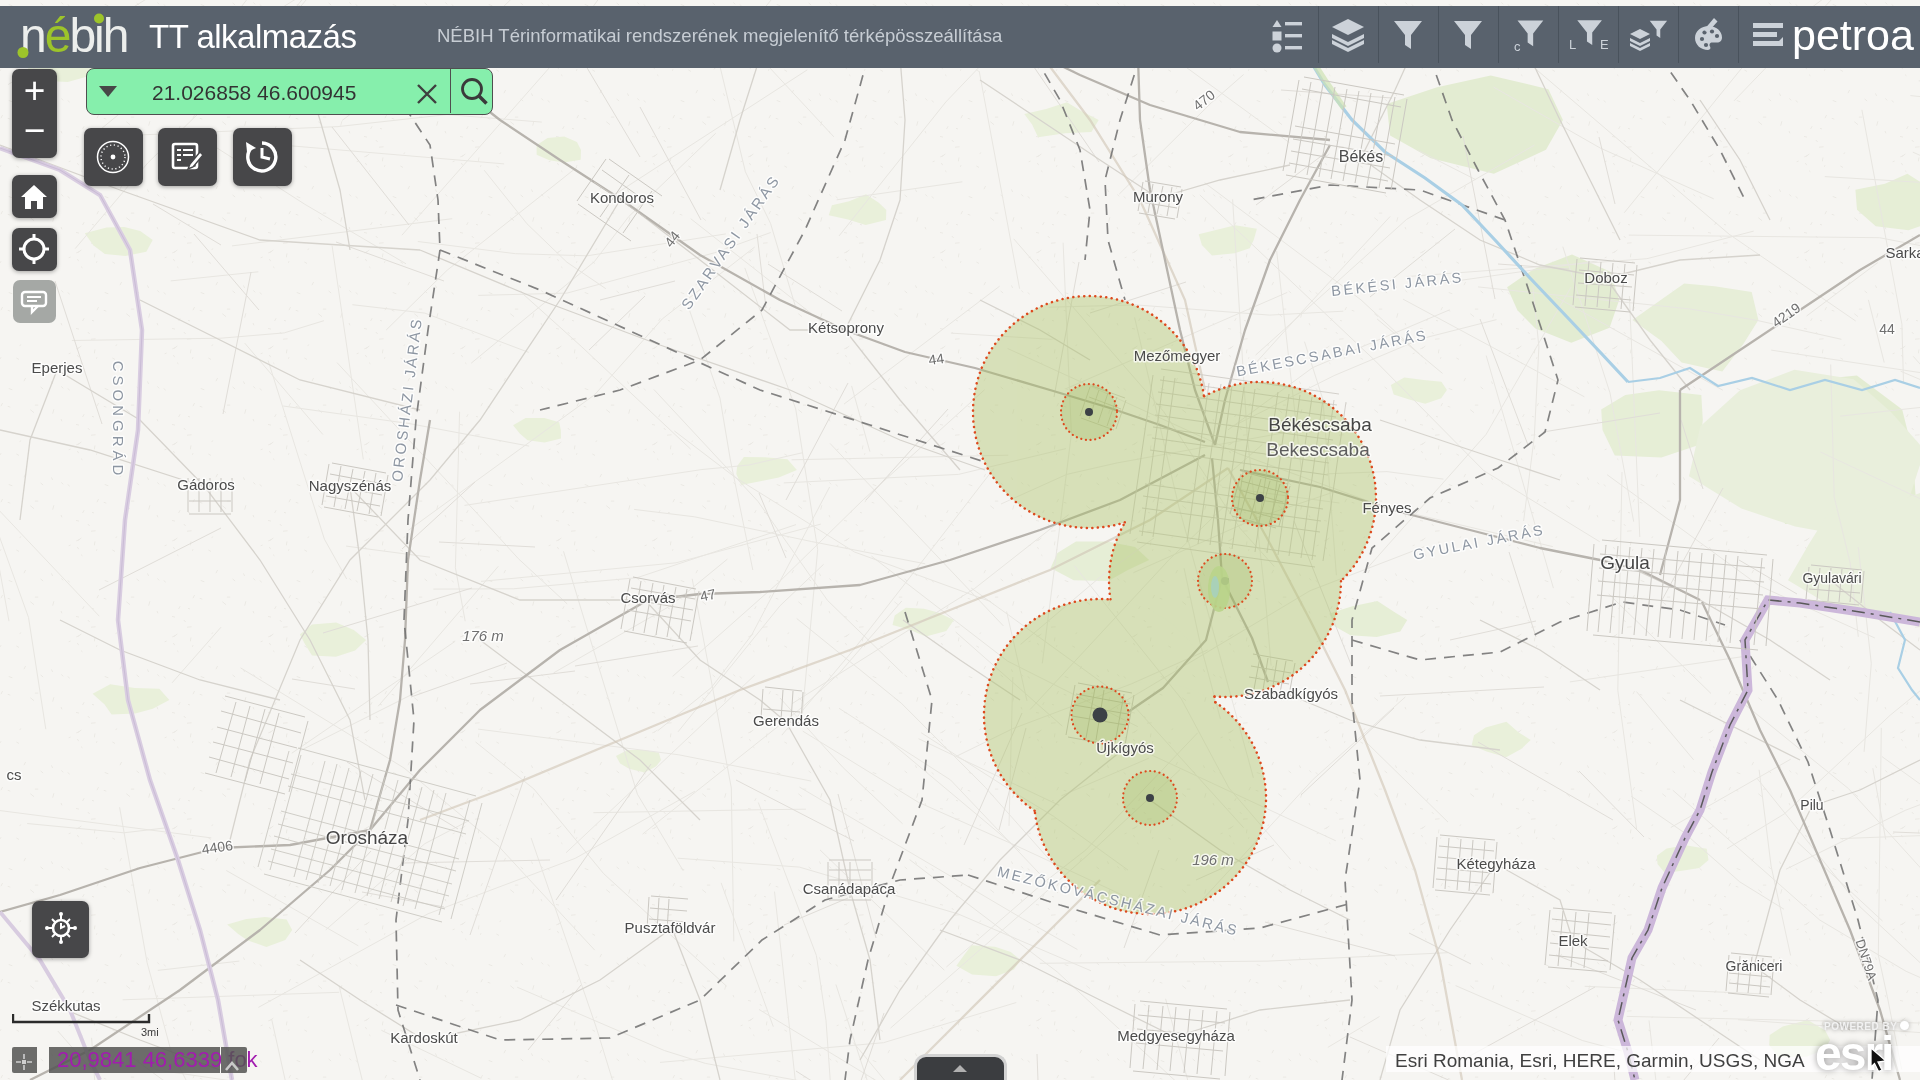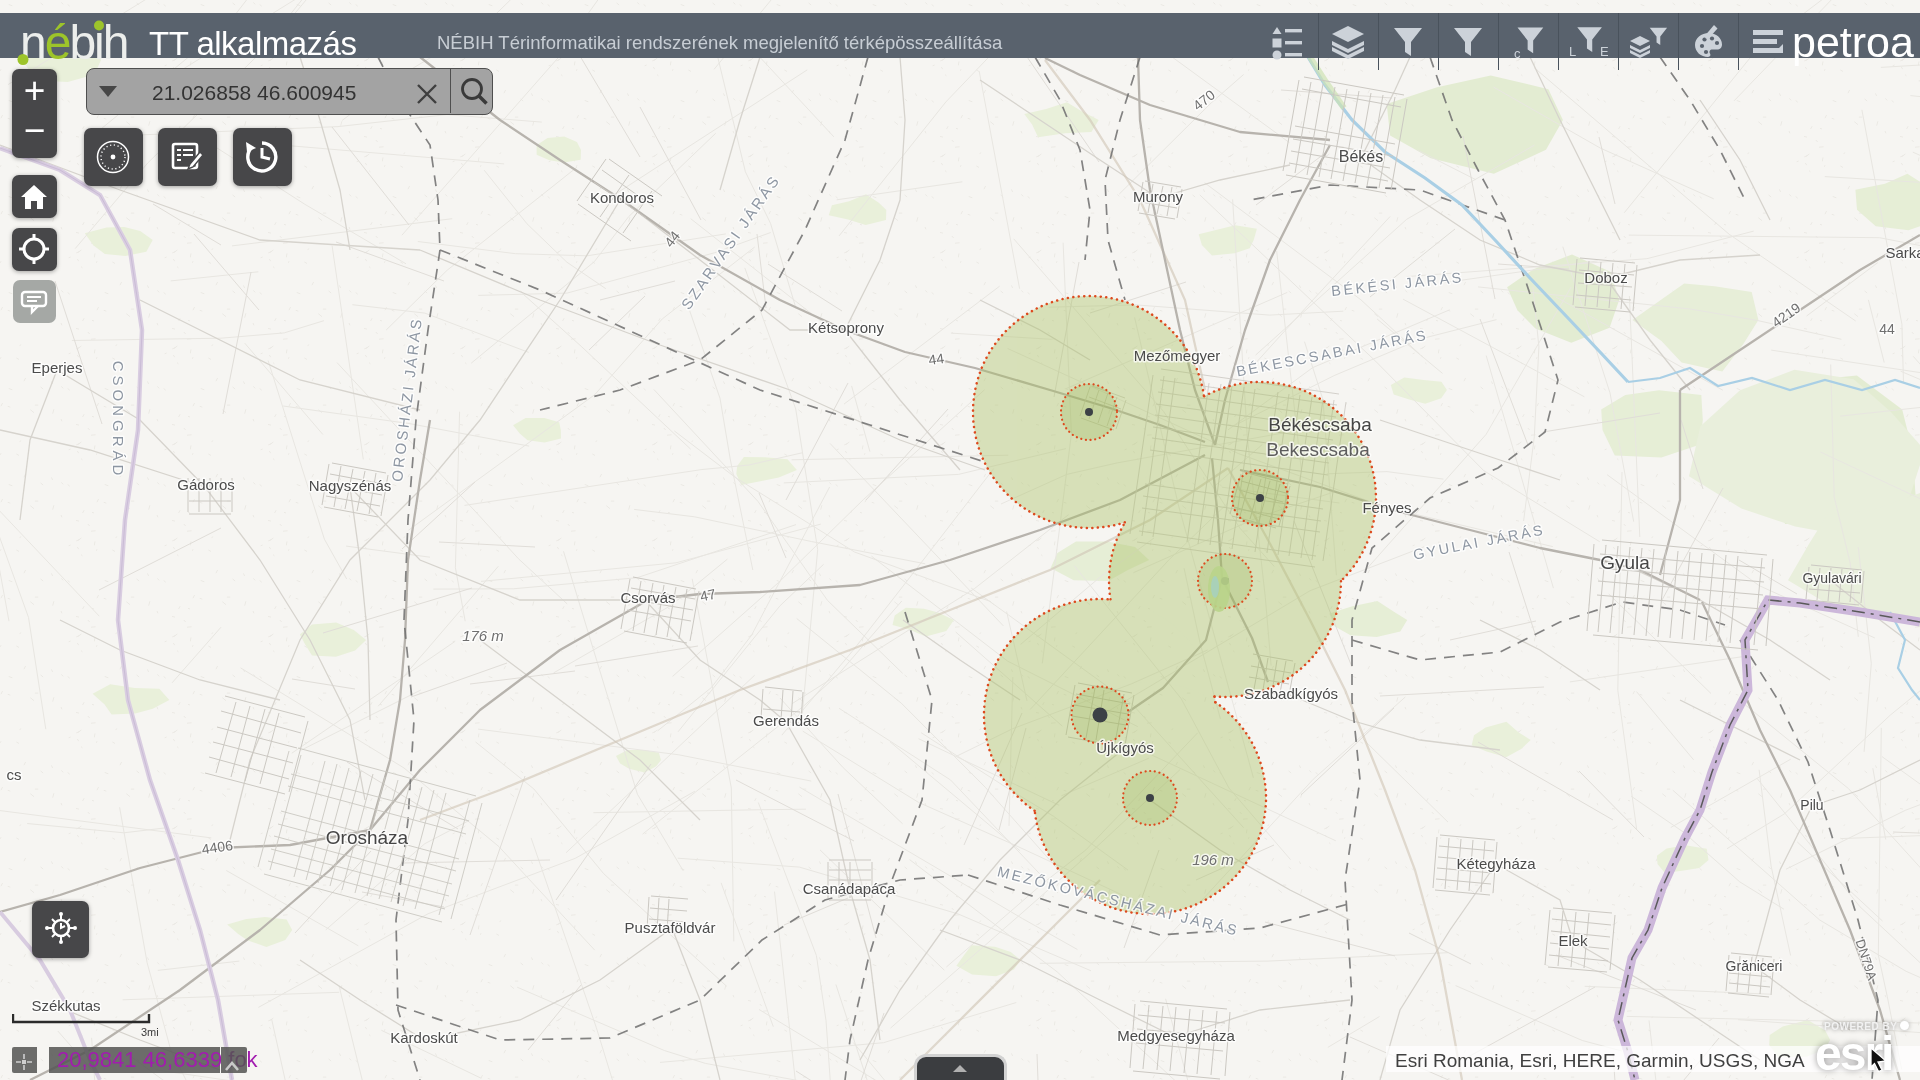--- a/index.html
+++ b/index.html
@@ -1,28 +1,28 @@
 <!DOCTYPE html>
 <html><head><meta charset="utf-8"><style>
 *{margin:0;padding:0;box-sizing:border-box}
 html,body{width:1920px;height:1080px;overflow:hidden;font-family:"Liberation Sans",sans-serif}
 #app{position:relative;width:1920px;height:1080px;overflow:hidden;background:#f6f5f2}
 #map{position:absolute;left:0;top:0}
 
-#hdr{position:absolute;left:0;top:13px;width:1920px;height:45px;background:#59626d;z-index:20}
+#hdr{position:absolute;left:0;top:6px;width:1920px;height:62px;background:#59626d;z-index:20}
 #hdr .title{position:absolute;left:149px;top:12px;font-size:33px;color:#fff;letter-spacing:-.5px}
 #hdr .sub{position:absolute;left:437px;top:19px;font-size:18.5px;color:#c7cdd4}
 #hdr .sep{position:absolute;top:0;width:1px;height:57px;background:#49525c}
 #petroa{position:absolute;left:1792px;top:5px;font-size:43px;color:#fff;white-space:nowrap}
 
 .btn{position:absolute;background:#474749;border-radius:7px;box-shadow:0 1px 4px rgba(0,0,0,.35);z-index:10}
 #zoombox{left:12px;top:69px;width:45px;height:89px;background:#474749;border-radius:7px;position:absolute;z-index:10;box-shadow:0 1px 4px rgba(0,0,0,.35)}
 #zoombox .zi{position:absolute;left:0;width:45px;text-align:center;color:#fff;font-size:37px;font-weight:400;line-height:40px}
 
-#search{position:absolute;left:86px;top:68px;width:407px;height:47px;background:#a3a3a3;border:1.5px solid #4f4f4f;border-radius:8px;z-index:15}
+#search{position:absolute;left:86px;top:68px;width:407px;height:47px;background:#86efac;border:1.5px solid #4f4f4f;border-radius:8px;z-index:15}
 #search .arr{position:absolute;left:12px;top:17px;width:0;height:0;border-left:9.5px solid transparent;border-right:9.5px solid transparent;border-top:11px solid #474747}
 #search .txt{position:absolute;left:65px;top:12px;font-size:21px;color:#333}
 #search .x{position:absolute;left:328px;top:13px}
 #search .div{position:absolute;left:363px;top:0;width:1.2px;height:44px;background:#4f4f4f}
 #suggest{position:absolute;left:134px;top:120px;width:298px;height:32px;background:#fff;box-shadow:0 1px 4px rgba(0,0,0,.25);z-index:14}
 #suggest span{position:absolute;left:16px;top:6px;font-size:18.5px;color:#939aa3;white-space:nowrap}
 
 #coord{position:absolute;left:12px;top:1047px;height:30px;z-index:10;display:flex}
 #coord .seg1{width:25px;height:26px;background:rgba(84,84,82,.85);border-radius:2px 0 0 2px;position:relative}
 #coord .seg2{width:171px;height:26px;background:rgba(84,84,82,.85);margin-left:12px;color:#a21caf;font-size:22px;line-height:26px;padding-left:8px;white-space:nowrap}

